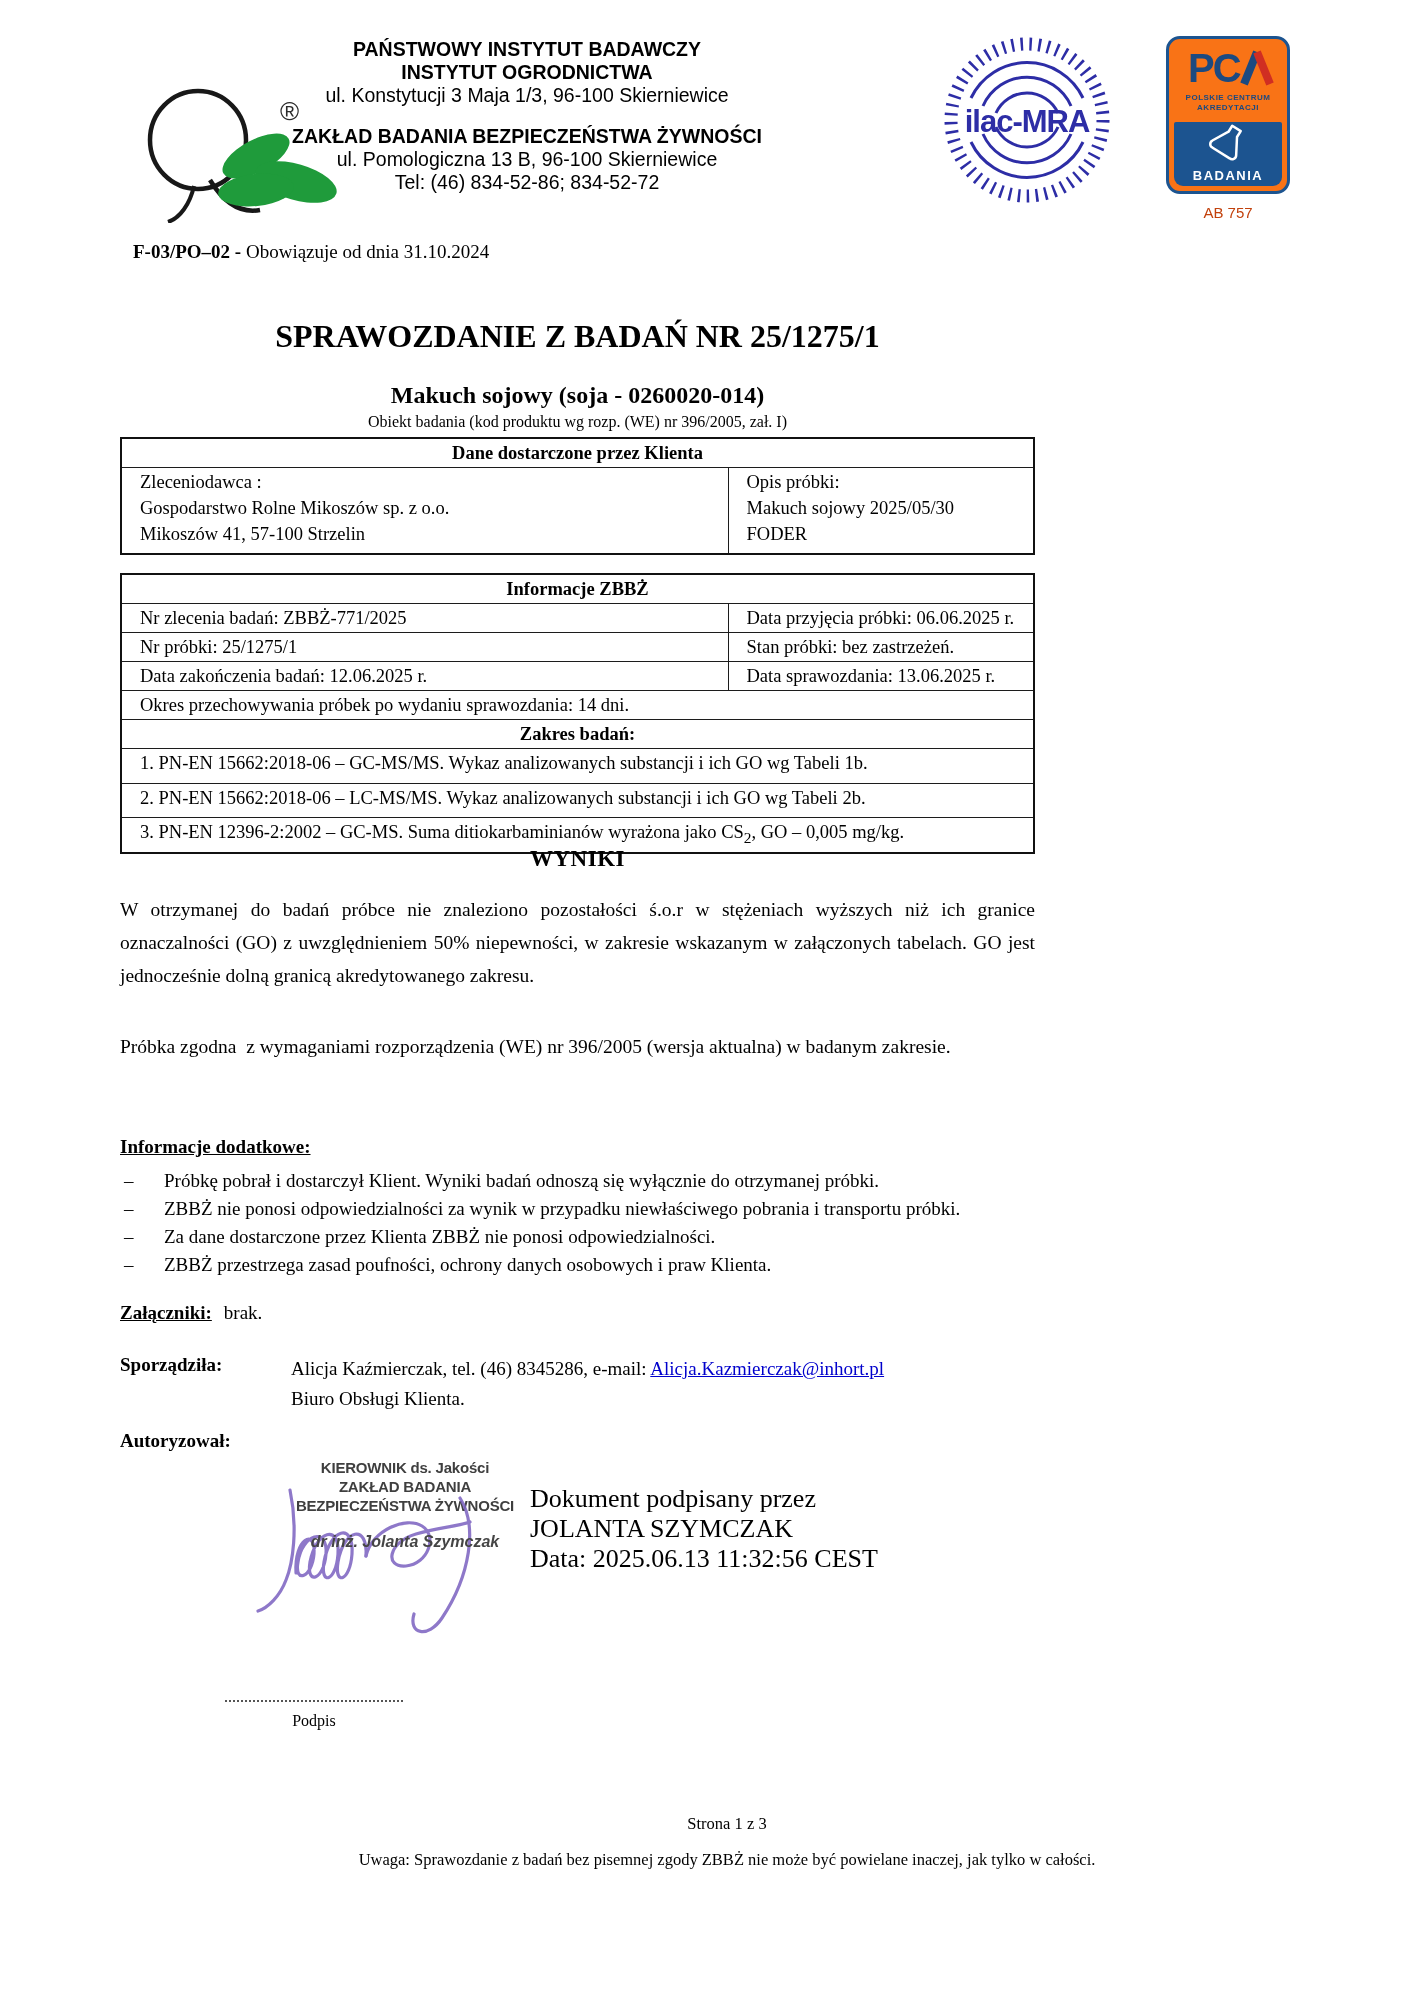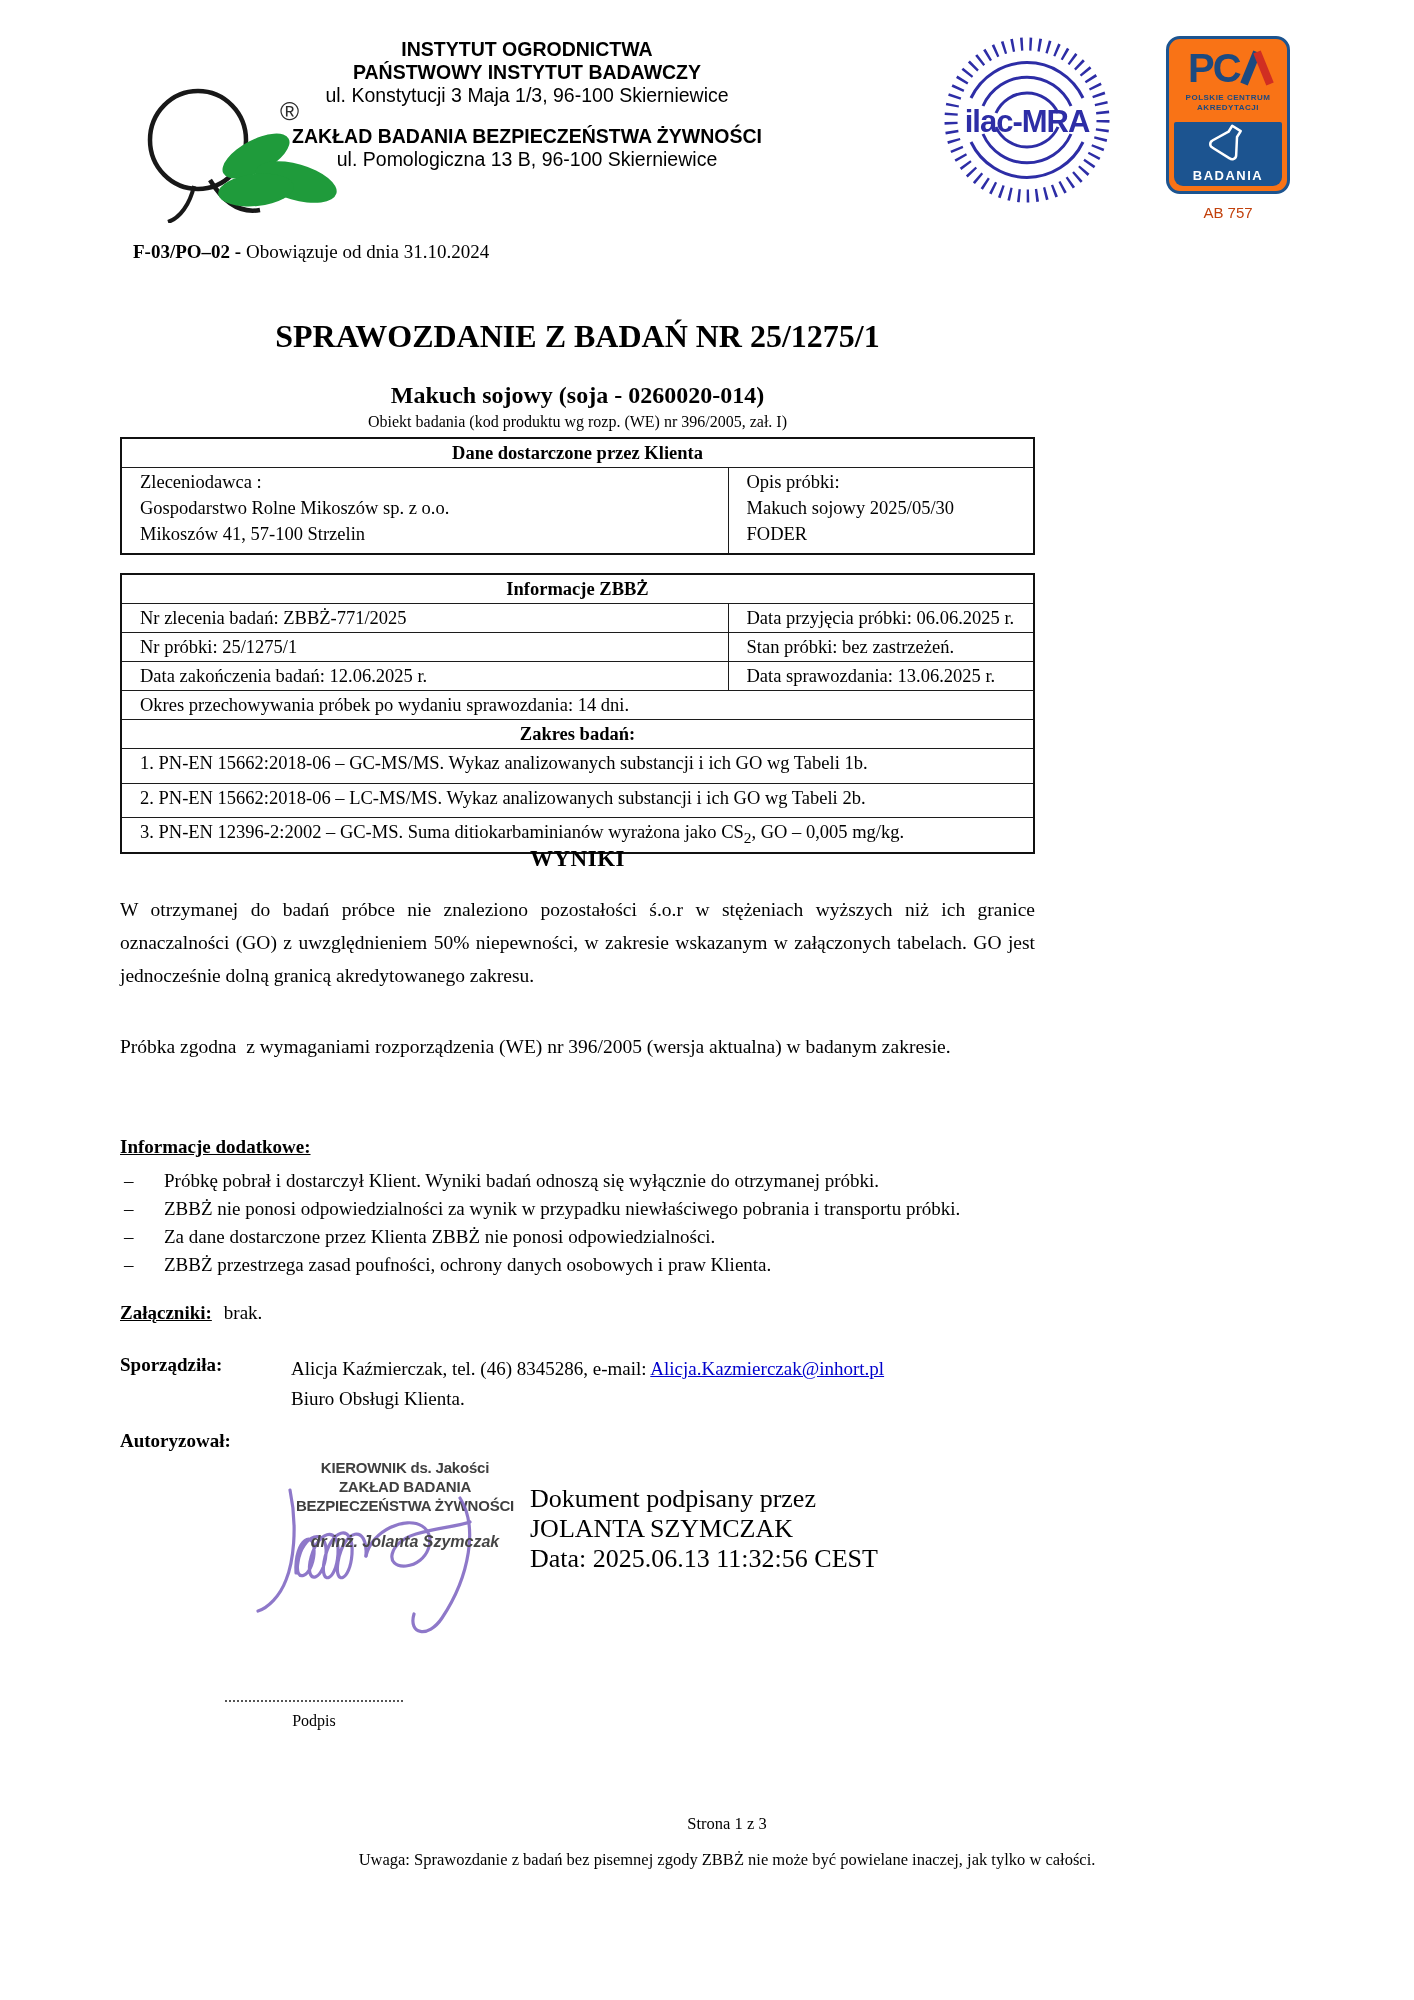--- a/index.html
+++ b/index.html
@@ -77,26 +77,27 @@
       <g fill="#1f9b3b">
         <ellipse cx="118" cy="78" rx="37" ry="16" transform="rotate(-28 118 78)"></ellipse>
         <ellipse cx="158" cy="104" rx="42" ry="18" transform="rotate(16 158 104)"></ellipse>
         <ellipse cx="118" cy="112" rx="38" ry="16" transform="rotate(-6 118 112)"></ellipse>
       </g>
       <text x="142" y="42" font-size="26" fill="#2b2b2b" font-family="Liberation Sans, DejaVu Sans, sans-serif">®</text>
     </svg>
   </div>
 
   <div class="abs sans ctr" style="left:227px; top:38px; width:600px;">
+    <div class="hdr-line b">PAŃSTWOWY INSTYTUT BADAWCZY</div>
     <div class="hdr-line b">INSTYTUT OGRODNICTWA</div>
-    <div class="hdr-line b">PAŃSTWOWY INSTYTUT BADAWCZY</div>
     <div class="hdr-line">ul. Konstytucji 3 Maja 1/3, 96-100 Skierniewice</div>
     <div class="hdr-gap"></div>
     <div class="hdr-line b">ZAKŁAD BADANIA BEZPIECZEŃSTWA ŻYWNOŚCI</div>
     <div class="hdr-line">ul. Pomologiczna 13 B, 96-100 Skierniewice</div>
+    <div class="hdr-line">Tel: (46) 834-52-86; 834-52-72</div>
   </div>
 
   <div class="abs" style="left:941px; top:36px;">
     <svg width="172" height="168" viewBox="0 0 172 168">
       <g stroke="#2d2da6" fill="none">
         <circle cx="86" cy="84" r="76" stroke-width="13" stroke-dasharray="2.5 6.5"></circle>
         <path d="M30,62 A62,62 0 0 1 142,62" stroke-width="3"></path>
         <path d="M42,70 A48,48 0 0 1 130,70" stroke-width="3"></path>
         <path d="M55,77 A34,34 0 0 1 117,77" stroke-width="3"></path>
         <path d="M30,106 A62,62 0 0 0 142,106" stroke-width="3"></path>

